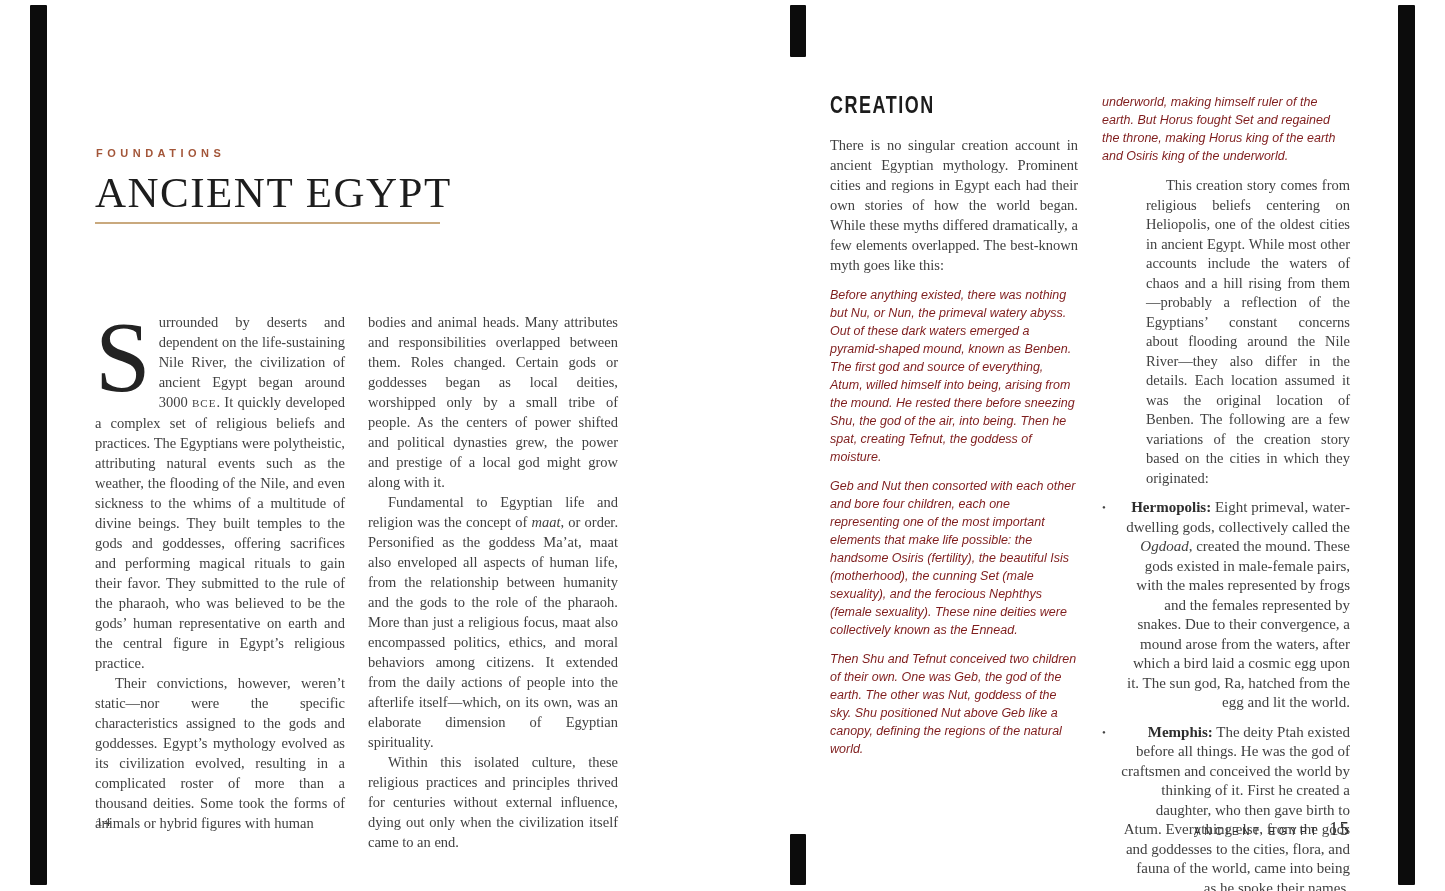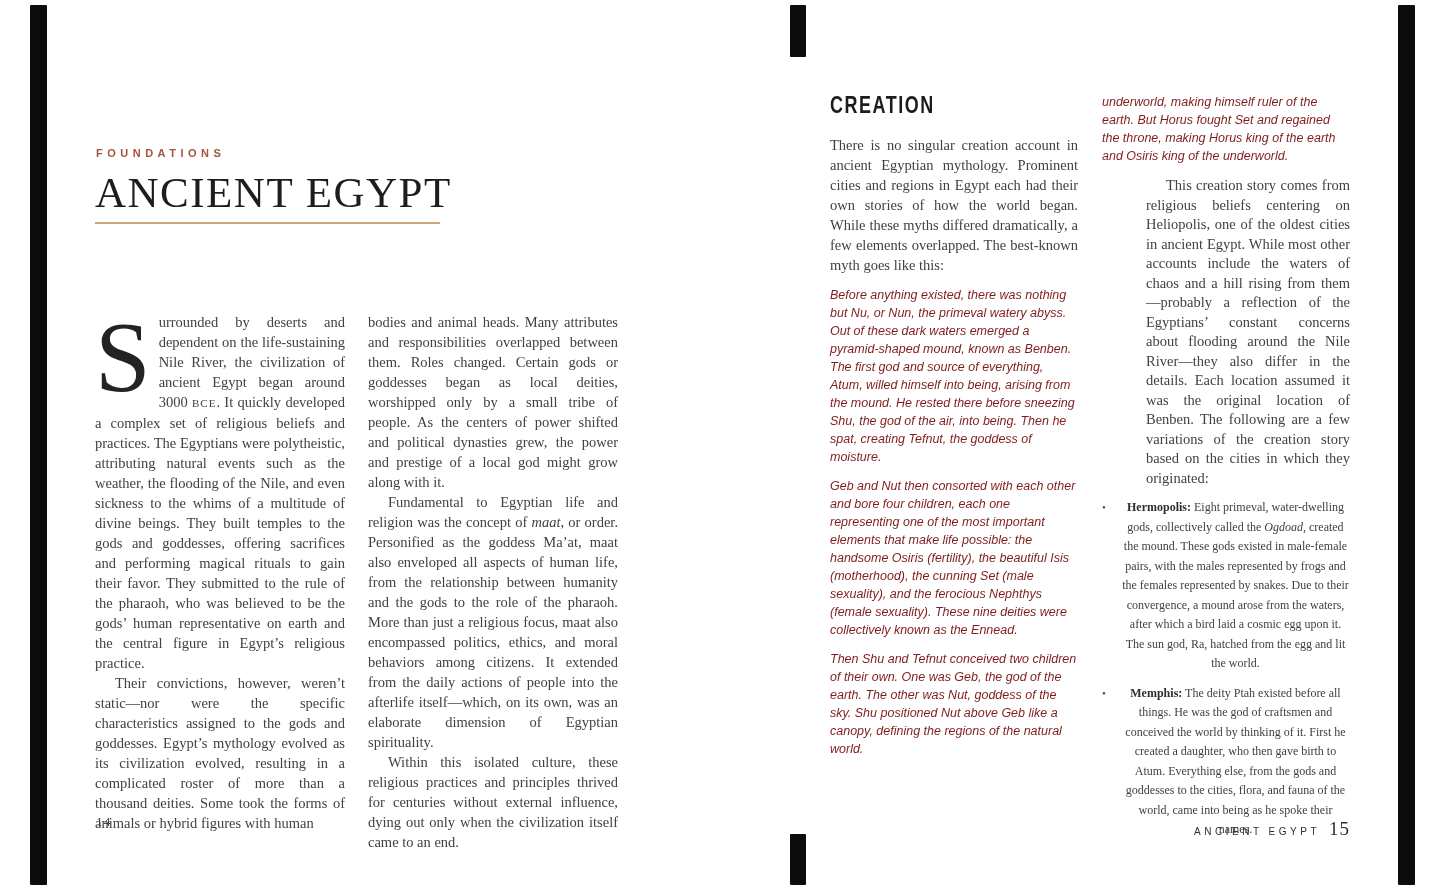--- a/index.html
+++ b/index.html
@@ -35,21 +35,21 @@
 
   h2.creation{margin:4px 0 16px;font-family:"Liberation Sans",sans-serif;font-size:23px;font-weight:700;
               letter-spacing:2px;color:#1c1c1c;transform:scaleX(0.78);transform-origin:left center;white-space:nowrap;}
   p.intro{margin-bottom:11px;}
   p.myth{font-family:"Liberation Sans",sans-serif;font-style:italic;font-size:12.5px;line-height:18px;
          color:#7f1d1d;text-align:left;margin:0 0 11px;}
   p.body-p{line-height:19.5px;margin-bottom:8px;margin-left:44px;}
 
   .bullet{display:flex;margin-top:10px;}
   .bullet .marker{flex:0 0 19px;width:19px;font-size:11px;line-height:19.5px;color:#444;}
-  .bullet .btext{flex:1;font-size:12px;line-height:19.5px;color:#414141;text-align:center;}
+  .bullet .btext{flex:1;font-size:15px;line-height:19.5px;color:#414141;text-align:right;}
   .bullet .btext strong{font-weight:700;color:#2e2e2e;}
 
   .folio-left{position:absolute;left:1px;top:814px;font-size:13.5px;letter-spacing:1px;color:#3f3f3f;}
   .folio-right{position:absolute;right:0;top:818px;font-family:"Liberation Sans",sans-serif;
                font-size:10px;letter-spacing:3.5px;color:#2f2f2f;white-space:nowrap;}
   .folio-right .num{font-family:"Liberation Serif",serif;font-size:19px;letter-spacing:1px;margin-left:9px;}
 </style>
 </head>
 <body>
 

